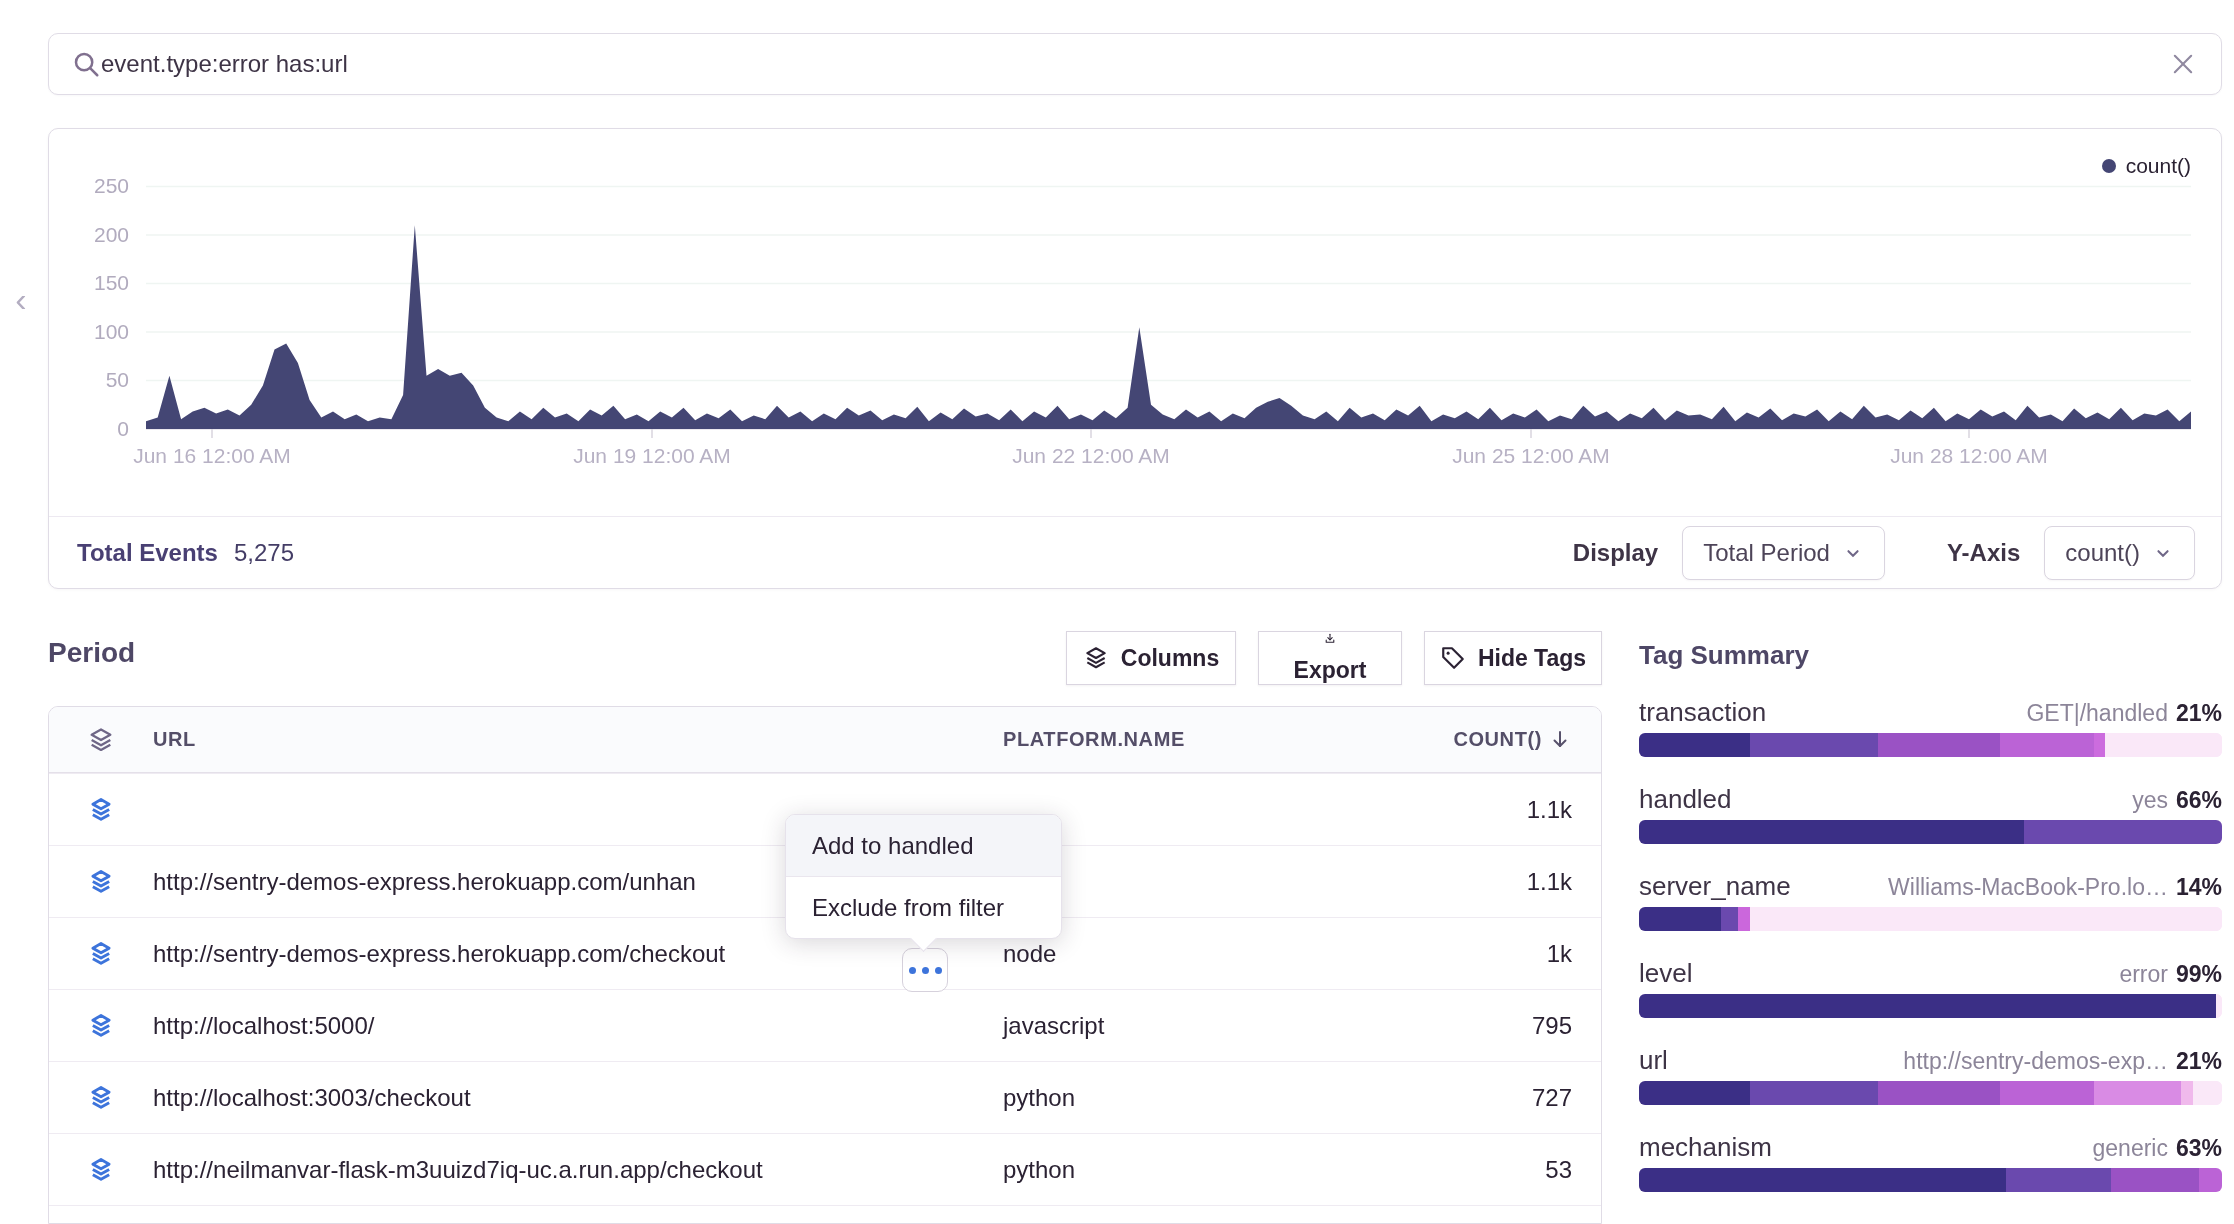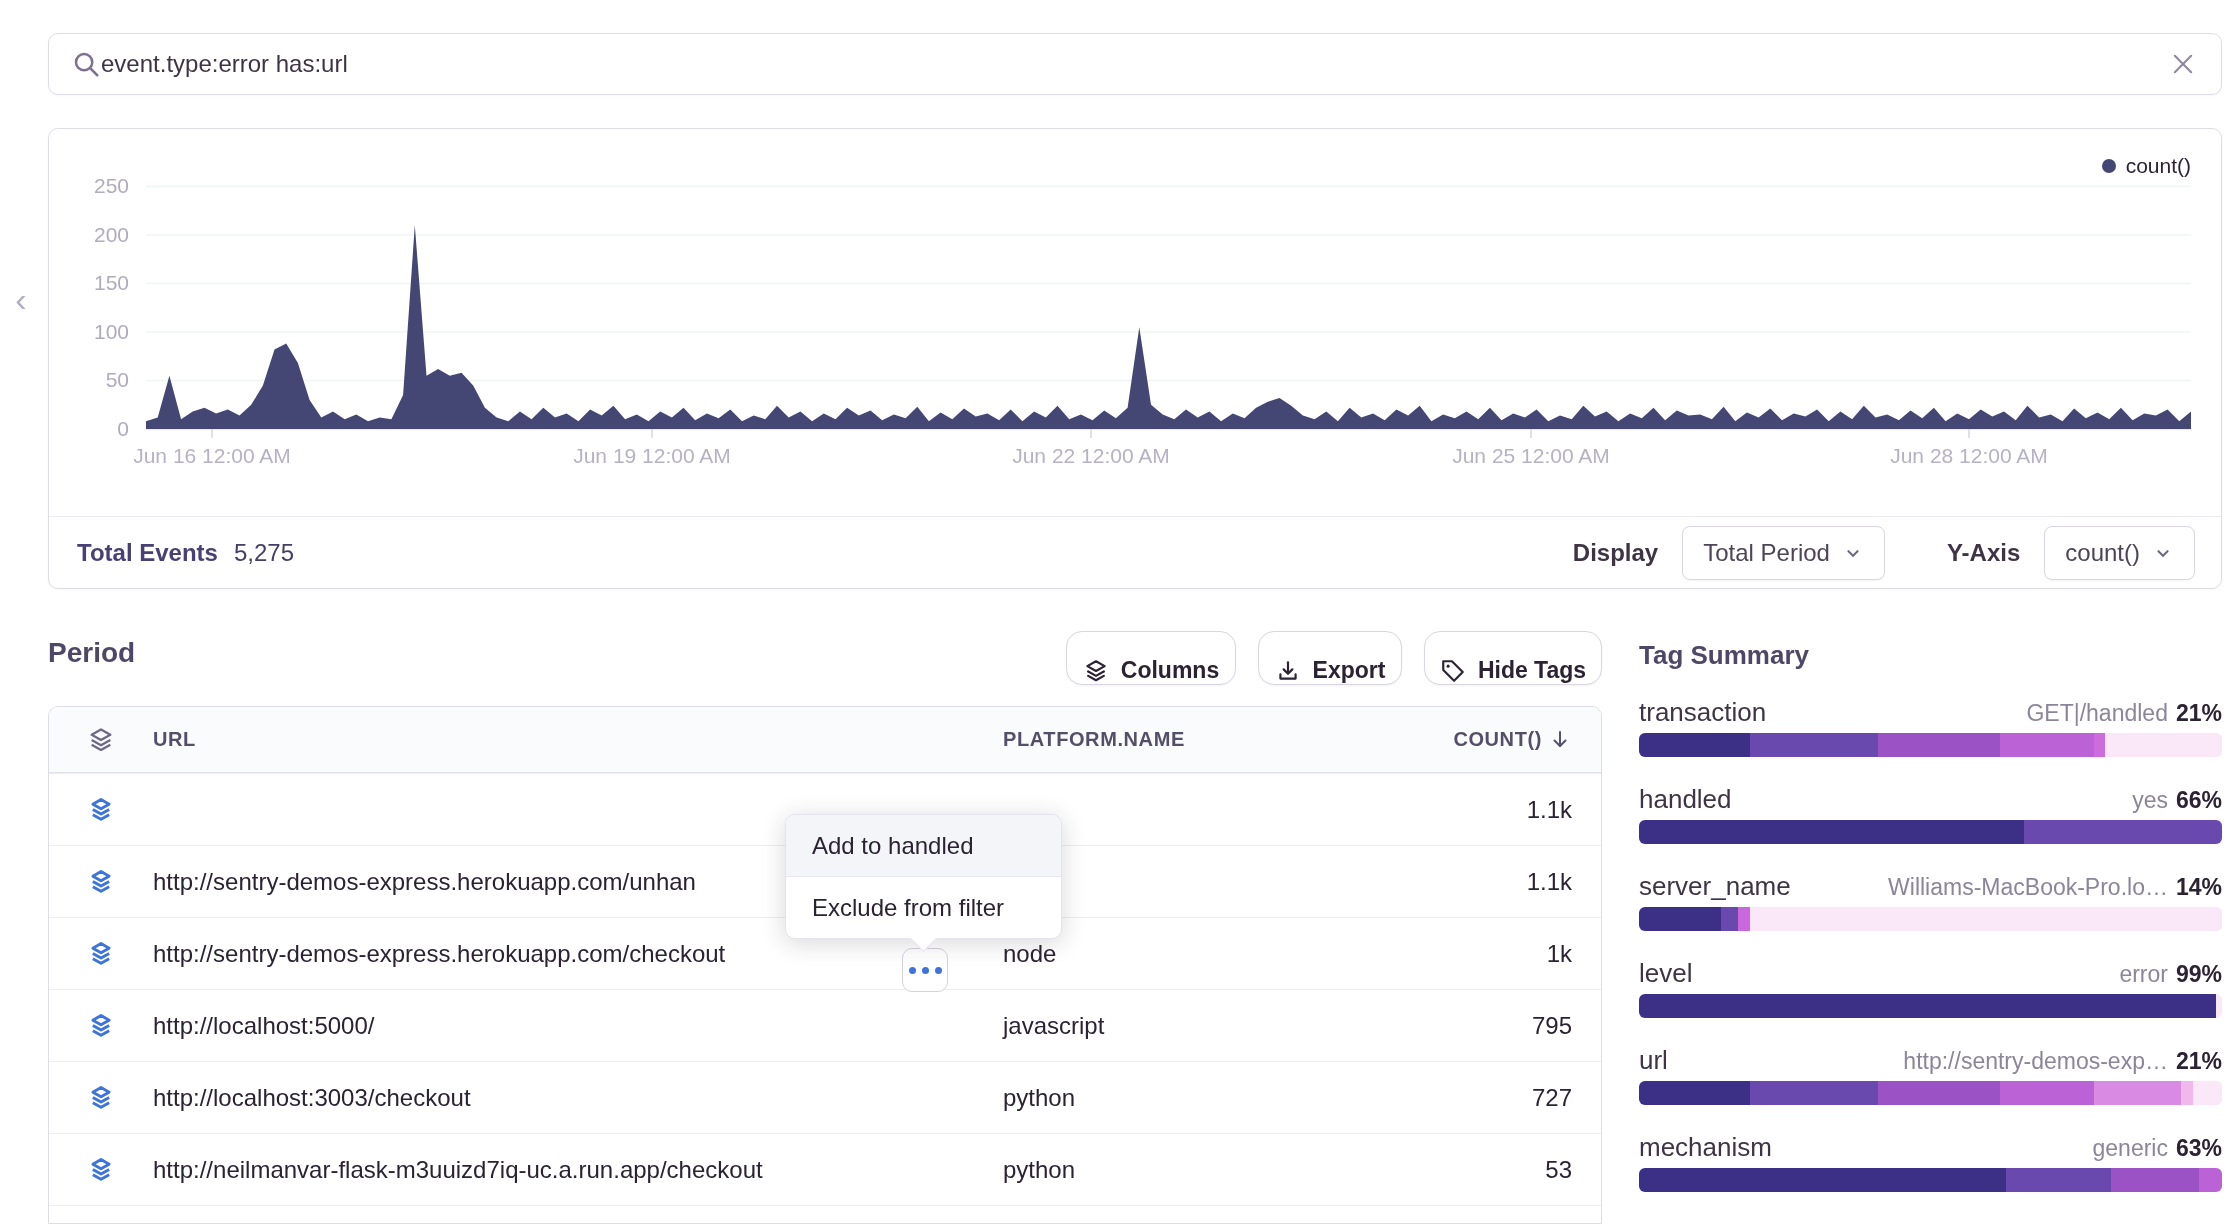--- a/index.html
+++ b/index.html
@@ -25,23 +25,23 @@
   .footer-left { display:flex; align-items:baseline; gap:16px; }
   .total-label { font-size:24px; font-weight:700; color:#494073; }
   .total-value { font-size:24px; color:#443D66; }
   .footer-right { display:flex; align-items:center; gap:24px; }
   .ctl-label { font-size:24px; font-weight:700; color:#3E3446; }
   .dropdown { height:54px; background:#fff; border:1.5px solid #DAD5E0; border-radius:8px; display:flex; align-items:center; gap:12px; padding:0 20px; font-size:24px; color:#4D4458; font-weight:500; box-shadow:0 1px 2px rgba(43,34,51,.04); cursor:pointer; }
   .ctl-gap { width:14px; }
 
   
   .results-title { position:absolute; left:48px; top:637px; font-size:28px; font-weight:700; color:#4E4766; }
-  .btn { height:54px; background:#fff; border:1.5px solid #DAD5E0; border-radius:16px; display:flex; align-items:flex-end; gap:12px; padding:0 22px; font-size:23px; font-weight:700; color:#2B2233; box-shadow:0 1px 2px rgba(43,34,51,.06); cursor:pointer; }
+  .btn { height:54px; background:#fff; border:1.5px solid #DAD5E0; border-radius:0; display:flex; align-items:center; gap:12px; padding:0 22px; font-size:23px; font-weight:700; color:#2B2233; box-shadow:0 1px 2px rgba(43,34,51,.06); cursor:pointer; }
   #btn-columns { position:absolute; left:1066px; top:631px; width:170px; }
-  #btn-export  { position:absolute; left:1258px; top:631px; width:144px; }
+  #btn-export  { position:absolute; left:1258px; top:631px; width:144px;flex-direction:column; }
   #btn-hidetags{ position:absolute; left:1424px; top:631px; width:178px; }
   .btn { position:absolute; justify-content:center; padding:0; }
 
   
   .table { position:absolute; left:48px; top:706px; width:1554px; height:518px; border:1.5px solid #E0DCE6; border-radius:10px 10px 0 0; background:#fff; overflow:hidden; }
   .thead { height:66px; background:#FAFBFD; border-bottom:1px solid #E4E0E9; display:flex; align-items:center; }
   .trow { height:72px; display:flex; align-items:center; border-top:1px solid #EFEBF2; background:#fff; }
   .trow:first-of-type { border-top:none; }
   .col-icon { width:104px; display:flex; justify-content:center; align-items:center; }
   .col-url { width:850px; font-size:24px; color:#2B2233; white-space:nowrap; overflow:hidden; }

